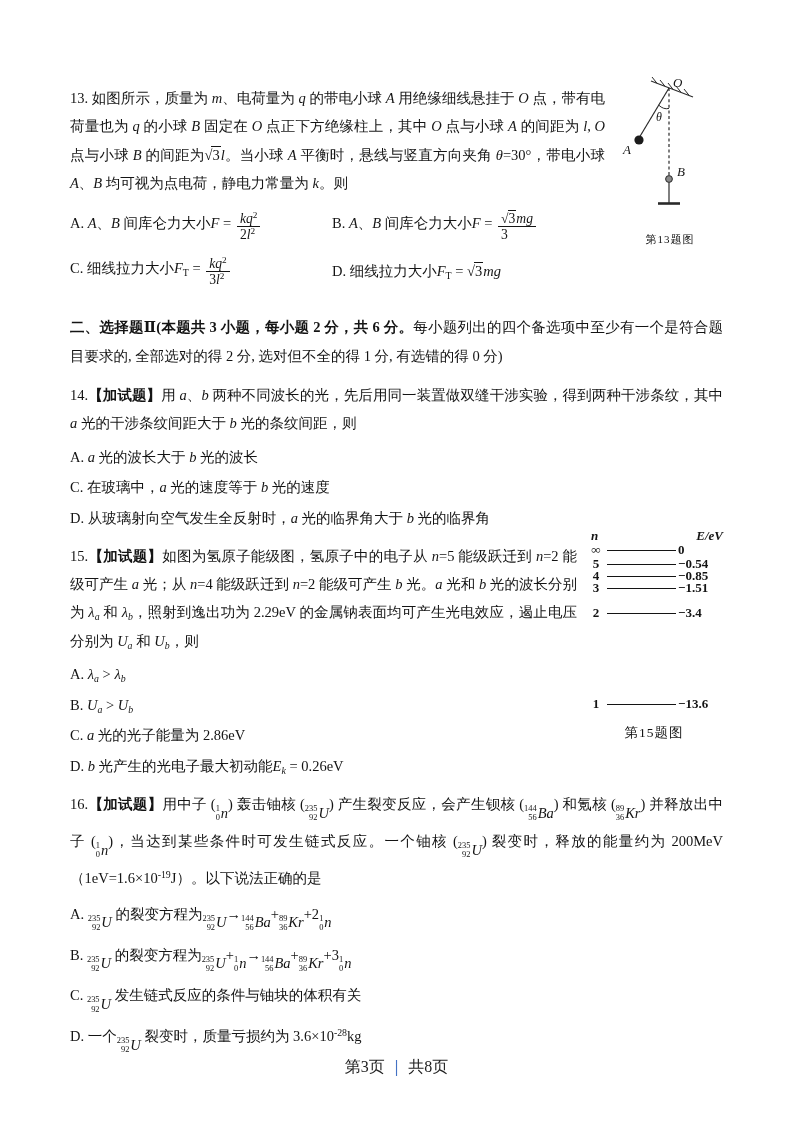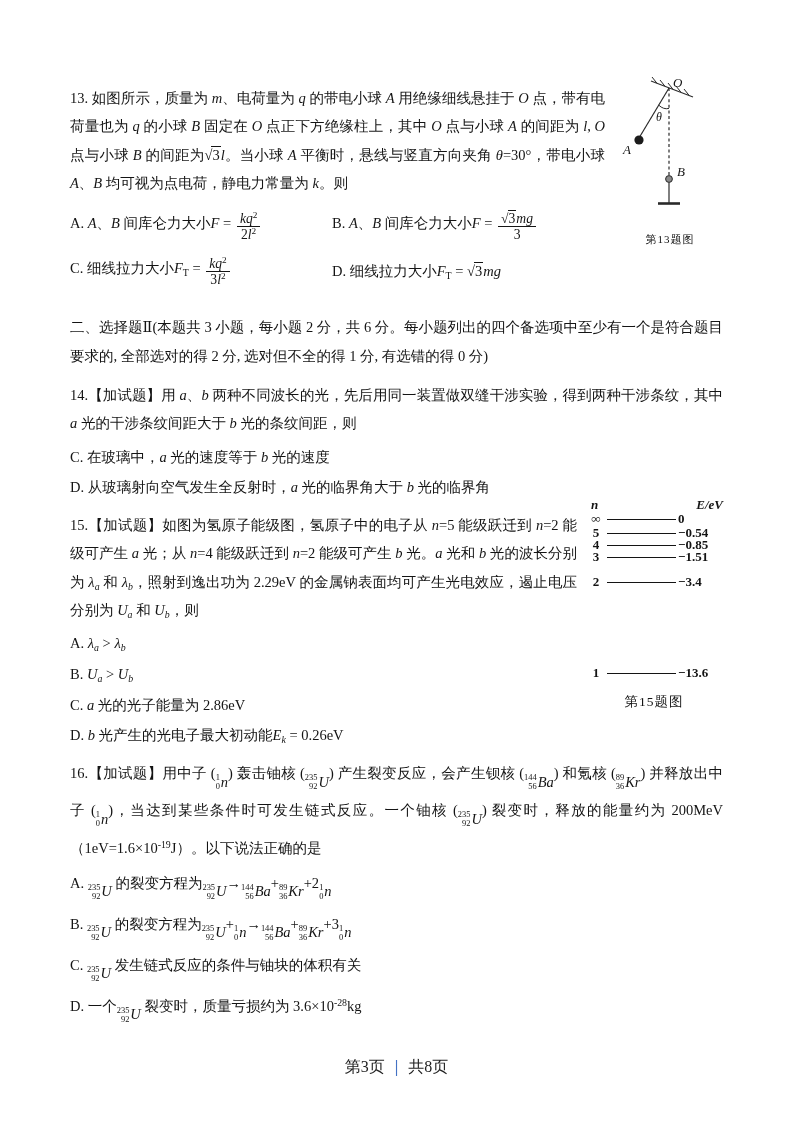--- a/index.html
+++ b/index.html
@@ -9,24 +9,24 @@
     width:793px; height:1122px;
     margin:0 auto;
     background:#ffffff;
     color:#141414;
     font-family:"Liberation Serif","DejaVu Serif",serif;
     font-size:14.5px;
     padding:84px 70px 0 70px;
     overflow:hidden;
   }
   .it { font-style:italic; }
-  .bd { font-weight:normal; }
+  .bd { font-weight:bold; }
   .sp { font-size:0.68em; vertical-align:0.5em; line-height:0; }
   .sb { font-size:0.68em; vertical-align:-0.3em; line-height:0; }
-  .frac { display:inline-block; text-align:center; vertical-align:-0.8em; line-height:1.1; font-size:0.94em; margin:0 2px; }
+  .frac { display:inline-block; vertical-align:-0.8em; line-height:1.1; font-size:0.94em; margin:0 2px; }
   .fn { display:block; border-bottom:1px solid #141414; padding:0 3px; }
   .fd { display:block; padding:0 3px; }
   .sqrt { white-space:nowrap; }
   .rd { margin-right:-1px; }
   .rb { border-top:1px solid #141414; padding:0 1px; }
   .nuc { display:inline-flex; align-items:center; white-space:nowrap; vertical-align:-2px; }
   .np { display:inline-flex; flex-direction:column; align-items:flex-end; font-size:0.58em; line-height:1.08; margin-right:1px; font-style:normal; }
   .stem { line-height:1.95; text-align:justify; }
   section.q { position:relative; }
   
@@ -103,20 +103,21 @@
     <div class="optrow">
       <div class="opt w1">C. 细线拉力大小<span class="it">F</span><span class="sb">T</span> = <span class="frac"><span class="fn"><span class="it">kq</span><span class="sp">2</span></span><span class="fd">3<span class="it">l</span><span class="sp">2</span></span></span></div>
       <div class="opt">D. 细线拉力大小<span class="it">F</span><span class="sb">T</span> = <span class="sqrt"><span class="rd">√</span><span class="rb">3</span></span><span class="it">mg</span></div>
     </div>
   </section>
 
   <p class="sec2"><span class="bd">二、选择题Ⅱ(本题共 3 小题，每小题 2 分，共 6 分。</span>每小题列出的四个备选项中至少有一个是符合题目要求的, 全部选对的得 2 分, 选对但不全的得 1 分, 有选错的得 0 分)</p>
 
   <section class="q q14">
     <p class="stem">14.<span class="bd">【加试题】</span>用 <span class="it">a</span>、<span class="it">b</span> 两种不同波长的光，先后用同一装置做双缝干涉实验，得到两种干涉条纹，其中 <span class="it">a</span> 光的干涉条纹间距大于 <span class="it">b</span> 光的条纹间距，则</p>
+    <div class="optline">A. <span class="it">a</span> 光的波长大于 <span class="it">b</span> 光的波长</div>
     <div class="optline">C. 在玻璃中，<span class="it">a</span> 光的速度等于 <span class="it">b</span> 光的速度</div>
     <div class="optline">D. 从玻璃射向空气发生全反射时，<span class="it">a</span> 光的临界角大于 <span class="it">b</span> 光的临界角</div>
   </section>
 
   <section class="q q15">
     <div class="fig15">
       <div class="lvlhead">
         <span class="nl it">n</span>
         <span class="it">E/eV</span>
       </div>

